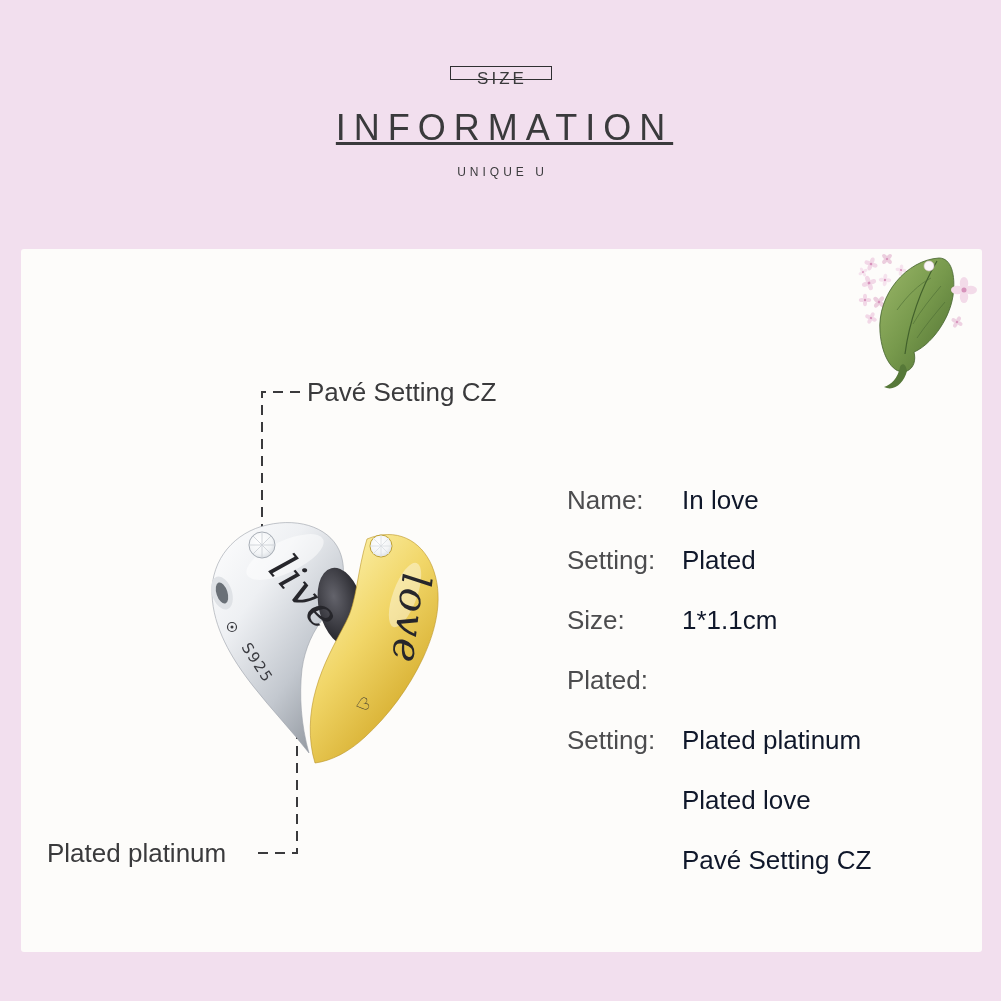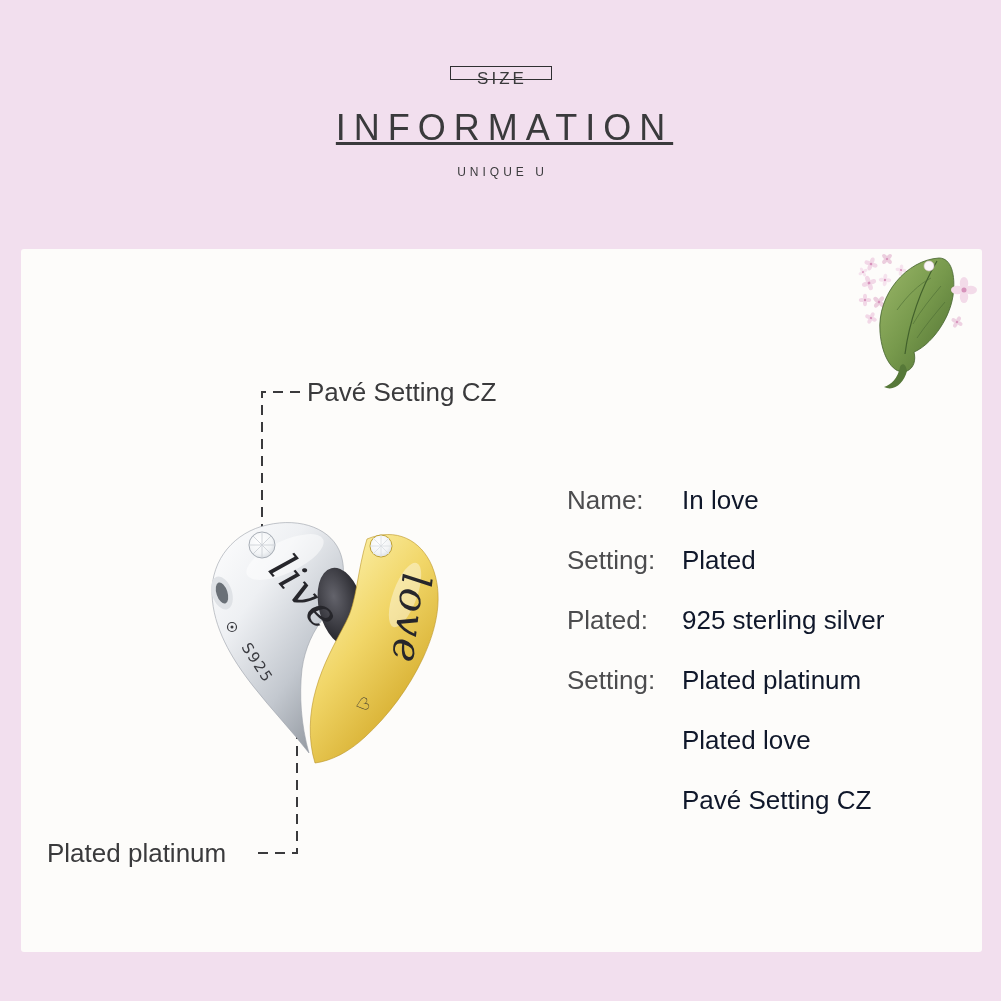--- a/index.html
+++ b/index.html
@@ -153,22 +153,25 @@
     <div class="specs">
       <div class="spec-row">
         <span class="spec-label">Name:</span>
         <span class="spec-value">In love</span>
       </div>
       <div class="spec-row">
         <span class="spec-label">Setting:</span>
         <span class="spec-value">Plated</span>
       </div>
       <div class="spec-row">
+        <span class="spec-label">Size:</span>
+        <span class="spec-value">1*1.1cm</span>
+      </div>
+      <div class="spec-row">
         <span class="spec-label">Plated:</span>
-        <span class="spec-value">925 sterling silver</span>
       </div>
       <div class="spec-row">
         <span class="spec-label">Setting:</span>
         <span class="spec-value">Plated platinum</span>
       </div>
       <div class="spec-row">
         <span class="spec-label"></span>
         <span class="spec-value">Plated love</span>
       </div>
       <div class="spec-row">

